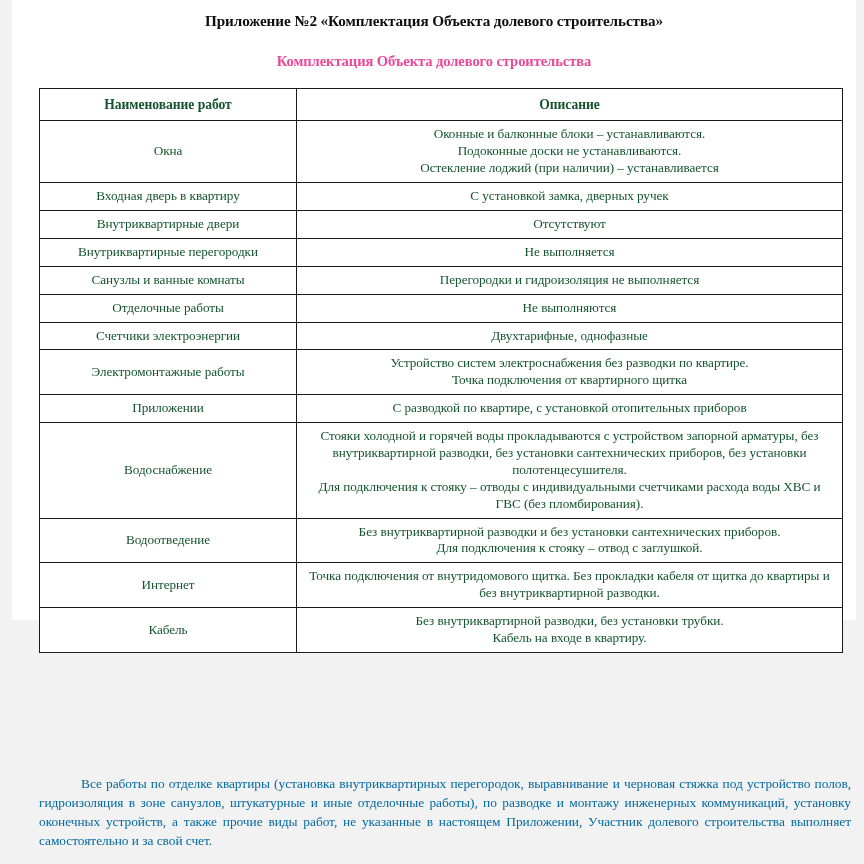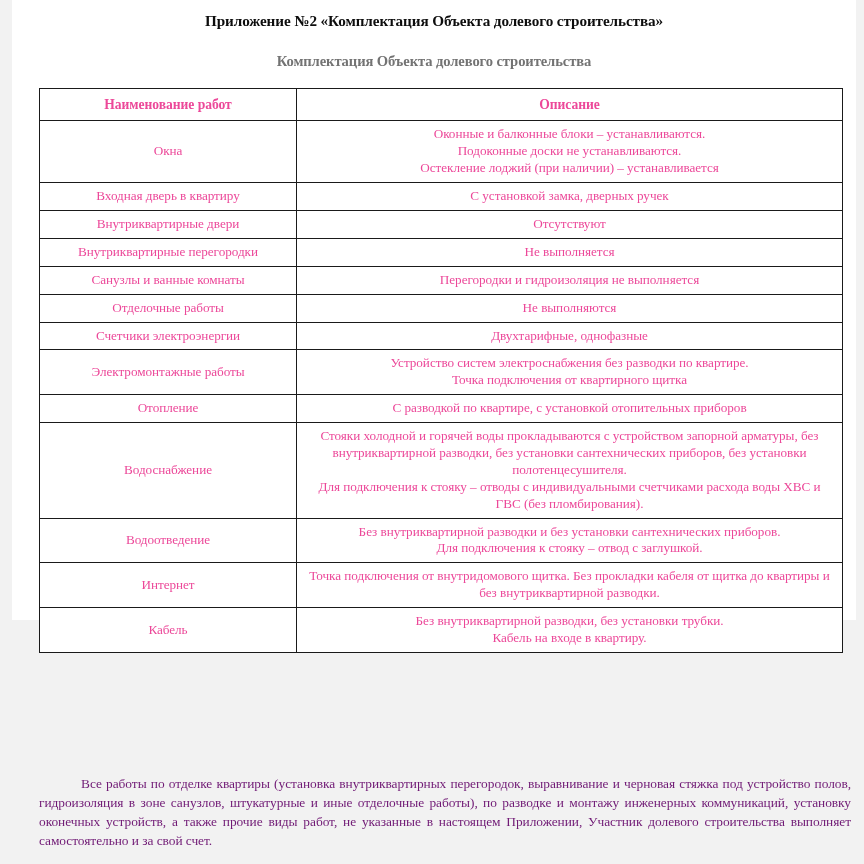--- a/index.html
+++ b/index.html
@@ -35,21 +35,21 @@
     color: #0d0d0d;
   }
   .doc-subtitle {
     text-align: center;
     font-weight: bold;
     font-size: 14.6px;
     letter-spacing: -0.1px;
     margin: 0;
     padding-top: 23px;
     line-height: 1.2;
-    color: #737373;
+    color: #ec4899;
   }
   .table-wrap {
     position: absolute;
     left: 27px;
     top: 88px;
     width: 803px;
   }
   table.spec {
     border-collapse: collapse;
     width: 803px;
@@ -59,21 +59,21 @@
   table.spec col.c1 { width: 257px; }
   table.spec col.c2 { width: 546px; }
   table.spec th,
   table.spec td {
     border: 1.6px solid #1a1a1a;
     text-align: center;
     vertical-align: middle;
     font-size: 13.2px;
     line-height: 1.28;
     padding: 5px 6px;
-    color: #ec4899;
+    color: #14532d;
     letter-spacing: -0.05px;
   }
   table.spec th {
     font-weight: bold;
     font-size: 13.6px;
     padding: 7px 6px;
   }
   table.spec td.name {
     padding-left: 4px;
     padding-right: 4px;
@@ -88,21 +88,21 @@
   }
   .footer-note {
     position: absolute;
     left: 27px;
     top: 761px;
     width: 812px;
     font-size: 13.4px;
     line-height: 1.42;
     text-align: justify;
     text-indent: 42px;
-    color: #701a75;
+    color: #0369a1;
     letter-spacing: -0.05px;
   }
 </style>
 </head>
 <body>
 
 <div class="page">
 
   <h1 class="doc-title">Приложение №2 «Комплектация Объекта долевого строительства»</h1>
 
@@ -166,21 +166,21 @@
             </td>
           </tr>
           <tr>
             <td class="name">Электромонтажные работы</td>
             <td class="desc">
               <span class="desc-line">Устройство систем электроснабжения без разводки по квартире.</span>
               <span class="desc-line">Точка подключения от квартирного щитка</span>
             </td>
           </tr>
           <tr>
-            <td class="name">Отопление</td>
+            <td class="name">Приложении</td>
             <td class="desc">
               <span class="desc-line">С разводкой по квартире, с установкой отопительных приборов</span>
             </td>
           </tr>
           <tr>
             <td class="name">Водоснабжение</td>
             <td class="desc">
               <span class="desc-line">Стояки холодной и горячей воды прокладываются с устройством запорной арматуры, без внутриквартирной разводки, без установки сантехнических приборов, без установки полотенцесушителя.</span>
               <span class="desc-line">Для подключения к стояку – отводы с индивидуальными счетчиками расхода воды ХВС и ГВС (без пломбирования).</span>
             </td>

